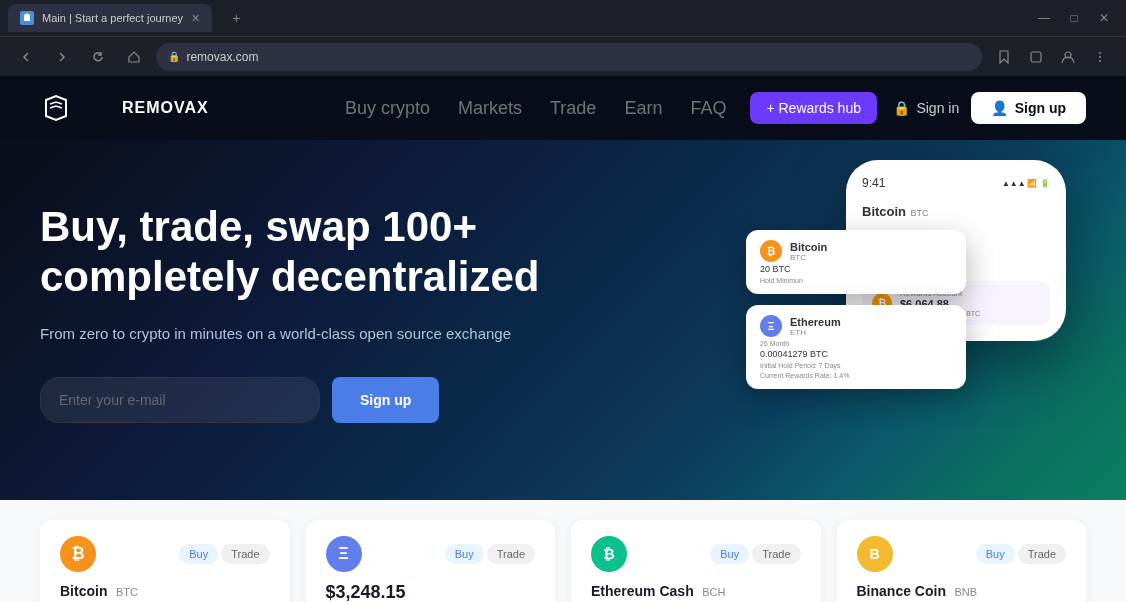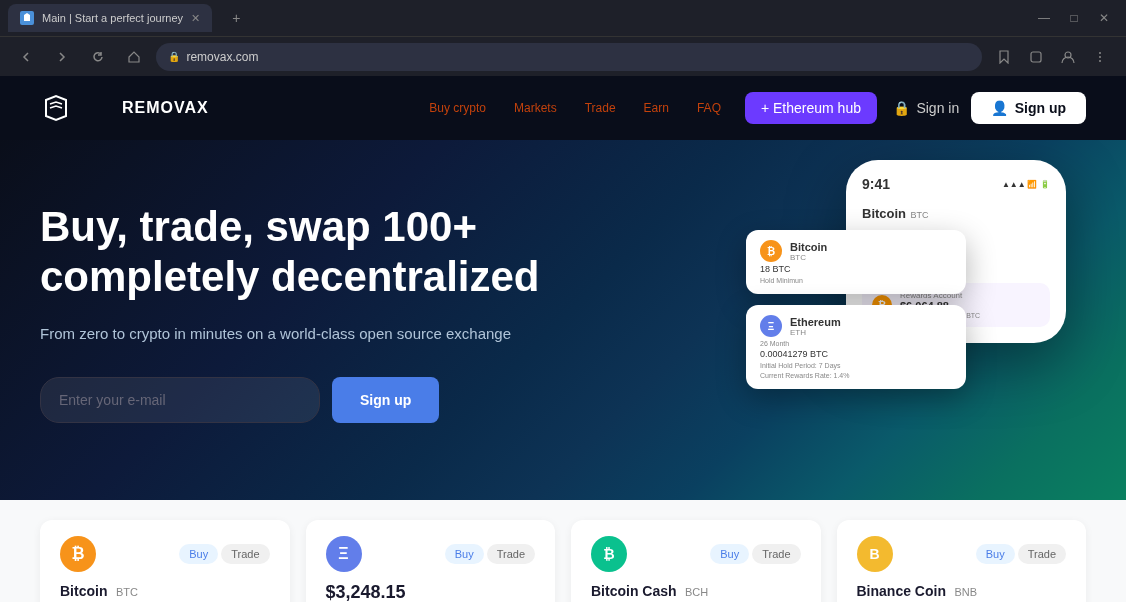--- a/index.html
+++ b/index.html
@@ -26,21 +26,21 @@
 
     
     .website { width: 100%; height: calc(602px - 76px); overflow: hidden; }
 
     
     .nav { display: flex; align-items: center; height: 64px; padding: 0 40px; background: rgba(10, 14, 26, 0.95); position: relative; z-index: 10; }
     .logo { display: flex; align-items: center; gap: 8px; margin-right: auto; }
     .logo-icon { width: 32px; height: 32px; }
     .logo-text { font-size: 16px; font-weight: 700; color: white; letter-spacing: 1px; margin-left: 42px; }
     .nav-links { display: flex; align-items: center; gap: 28px; margin-right: 24px; }
-    .nav-link { font-size: 12px; color: #c2410c; cursor: pointer; text-decoration: none; }
+    .nav-link { font-size: 18px; color: #737373; cursor: pointer; text-decoration: none; }
     .rewards-btn { background: #6c3aff; color: white; border: none; padding: 8px 16px; border-radius: 8px; font-size: 14px; cursor: pointer; font-weight: 500; }
     .auth-btns { display: flex; align-items: center; gap: 12px; margin-left: 16px; }
     .signin-btn { background: none; border: none; color: #ccc; font-size: 14px; cursor: pointer; display: flex; align-items: center; gap: 6px; }
     .signup-btn { background: white; color: #0a0e1a; border: none; padding: 8px 20px; border-radius: 8px; font-size: 14px; font-weight: 600; cursor: pointer; display: flex; align-items: center; gap: 6px; }
 
     
     .hero { 
       background: linear-gradient(135deg, #0a0e1a 0%, #0d1a3a 30%, #0a2a4a 50%, #0d3355 60%, #0a4060 70%, #0a5a6a 80%, #0a7060 90%, #0a8060 100%);
       padding: 50px 40px 30px;
       position: relative;
@@ -54,21 +54,21 @@
     .hero-subtitle { font-size: 15px; color: #b0c4d8; margin-bottom: 32px; line-height: 1.5; }
     .hero-form { display: flex; gap: 12px; }
     .email-input { flex: 1; padding: 14px 18px; border-radius: 19px; border: 1px solid #334; background: rgba(255,255,255,0.08); color: white; font-size: 14px; outline: none; max-width: 280px; }
     .email-input::placeholder { color: #667; }
     .signup-hero-btn { background: #4a7de8; color: white; border: none; padding: 14px 28px; border-radius: 8px; font-size: 14px; font-weight: 600; cursor: pointer; white-space: nowrap; }
 
     
     .phone-mockup-container { position: absolute; right: 60px; top: 20px; width: 320px; }
     .phone { background: white; border-radius: 32px; padding: 16px; width: 220px; box-shadow: 0 20px 60px rgba(0,0,0,0.4); position: relative; z-index: 2; margin-left: auto; }
     .phone-status { display: flex; justify-content: space-between; align-items: center; margin-bottom: 12px; }
-    .phone-time { font-size: 14px; color: #333; font-weight: 700; }
+    .phone-time { font-size: 12px; color: #333; font-weight: 400; }
     .phone-icons { font-size: 8px; color: #333; }
     .phone-coin-name { font-size: 13px; font-weight: 700; color: #333; }
     .phone-coin-sub { font-size: 9px; color: #888; }
     .phone-price-label { font-size: 8px; color: #888; margin-top: 8px; }
     .phone-price { font-size: 20px; font-weight: 700; color: #333; }
     .phone-change { font-size: 8px; color: #888; }
     .rewards-card { background: #f8f4ff; border-radius: 10px; padding: 8px 10px; margin-top: 12px; display: flex; align-items: center; gap: 8px; }
     .rewards-icon { width: 20px; height: 20px; background: #ff9900; border-radius: 50%; display: flex; align-items: center; justify-content: center; font-size: 10px; color: white; font-weight: bold; }
     .rewards-info { flex: 1; }
     .rewards-label { font-size: 8px; color: #888; }
@@ -190,21 +190,21 @@
       </svg>
       <span class="logo-text">REMOVAX</span>
     </div>
     <div class="nav-links">
       <a class="nav-link">Buy crypto</a>
       <a class="nav-link">Markets</a>
       <a class="nav-link">Trade</a>
       <a class="nav-link">Earn</a>
       <a class="nav-link">FAQ</a>
     </div>
-    <button class="rewards-btn">+ Ethereum hub</button>
+    <button class="rewards-btn">+ Rewards hub</button>
     <div class="auth-btns">
       <button class="signin-btn">
         <span>🔒</span>
         <span>Sign in</span>
       </button>
       <button class="signup-btn">
         <span>👤</span>
         <span>Sign up</span>
       </button>
     </div>
@@ -246,21 +246,21 @@
       </div>
 
       <div class="float-card float-card-1">
         <div class="card-row">
           <div class="coin-icon-btc">₿</div>
           <div>
             <div class="card-coin-name">Bitcoin</div>
             <div class="card-coin-sub">BTC</div>
           </div>
         </div>
-        <div class="card-amount">18 BTC</div>
+        <div class="card-amount">20 BTC</div>
         <div class="card-detail">Hold Minimun</div>
       </div>
 
       <div class="float-card float-card-2">
         <div class="card-row">
           <div class="coin-icon-eth">Ξ</div>
           <div>
             <div class="card-coin-name">Ethereum</div>
             <div class="card-coin-sub">ETH</div>
           </div>
@@ -310,21 +310,21 @@
 
       <div class="price-card">
         <div class="price-card-header">
           <div class="coin-badge-bch">₿</div>
           <div class="action-btns">
             <button class="action-btn buy-btn">Buy</button>
             <button class="action-btn trade-btn">Trade</button>
           </div>
         </div>
         <div>
-          <span class="coin-name">Bitcoin Cash</span>
+          <span class="coin-name">Ethereum Cash</span>
           <span class="coin-symbol">BCH</span>
         </div>
         <div>
           <span class="coin-price">$430.50</span>
           
         </div>
       </div>
 
       <div class="price-card">
         <div class="price-card-header">

